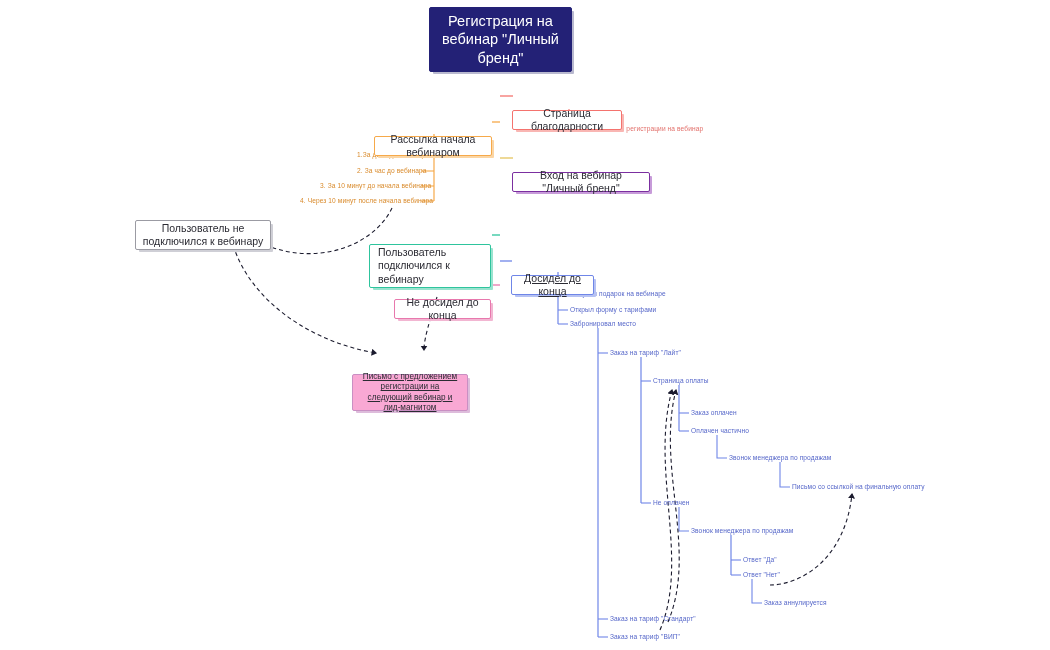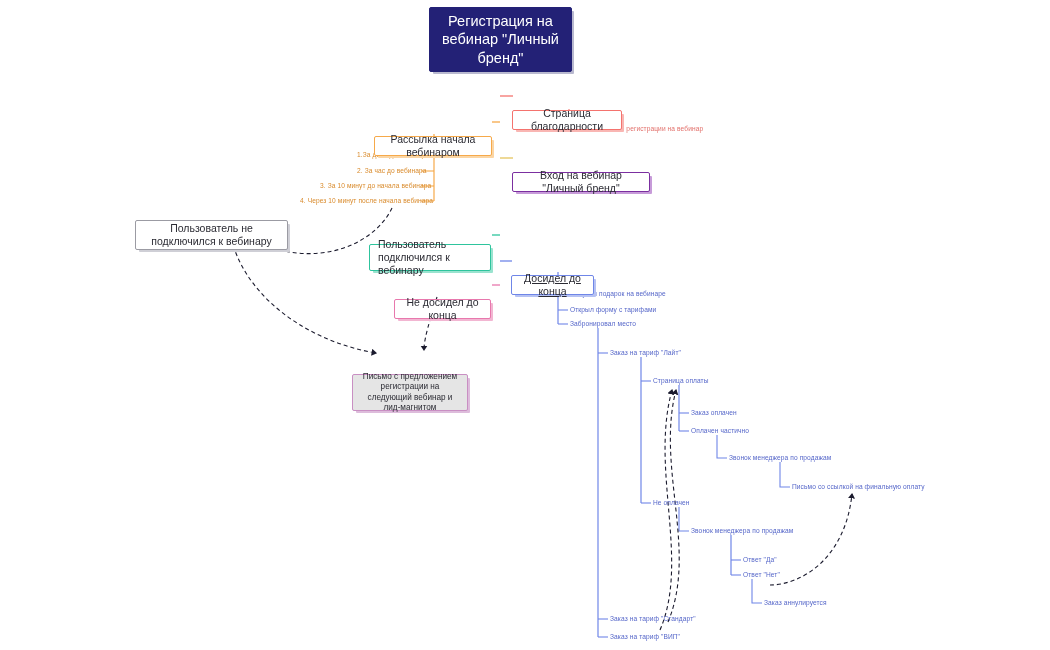--- a/index.html
+++ b/index.html
@@ -38,21 +38,21 @@
   
   .ob{border:1.4px solid #888;border-radius:2px;font-size:10.5px;margin-top:24px;}
 
   .c-red    {border-color:#f4736e;box-shadow:3px 3px 0 -1px #f9b6b3;}
   .c-orange {border-color:#f6a94a;box-shadow:3px 3px 0 -1px #fbd6a5;}
   .c-purple {border-color:#7b2fa0;box-shadow:3px 3px 0 -1px #c79bd9;}
   .c-green  {border-color:#2ec49d;box-shadow:3px 3px 0 -1px #9ae3cf;}
   .c-blue   {border-color:#6f86e8;box-shadow:3px 3px 0 -1px #b6c2f3;}
   .c-pink   {border-color:#e878ad;box-shadow:3px 3px 0 -1px #f2b6d2;text-align:center;}
   .c-gray   {border-color:#9b9ba3;box-shadow:3px 3px 0 -1px #cfcfd6;}
-  .c-lilac  {border-color:#c98fc3;background:#e5e5e5;box-shadow:3px 3px 0 -1px #ddbcdb;}
+  .c-lilac  {border-color:#c98fc3;background:#f9a8d4;box-shadow:3px 3px 0 -1px #ddbcdb;text-decoration:underline;}
 
   
   .leaf{
     position:absolute;
     font-size:6.6px;
     color:#4a5ab8;
     white-space:nowrap;
     letter-spacing:.1px;
     z-index:4;
   }
@@ -150,25 +150,25 @@
   </div>
 
   <div class="node ob c-orange" style="left:374px;top:112px;width:118px;height:20px;">
     <span class="txt">Рассылка начала вебинаром</span>
   </div>
 
   <div class="node ob c-purple" style="left:512px;top:148px;width:138px;height:20px;">
     <span class="txt">Вход на вебинар "Личный бренд"</span>
   </div>
 
-  <div class="node ob c-gray" style="left:135px;top:196px;width:153px;height:30px;">
+  <div class="node ob c-gray" style="left:135px;top:196px;width:136px;height:30px;">
     <span class="txt">Пользователь не подключился к вебинару</span>
   </div>
 
-  <div class="node ob c-green" style="left:369px;top:220px;width:122px;height:27px;">
+  <div class="node ob c-green" style="left:369px;top:220px;width:122px;height:44px;">
     <span class="txt" style="text-align:left;width:100%;padding-left:8px;">Пользователь подключился к вебинару</span>
   </div>
 
   <div class="node ob c-blue" style="left:511px;top:251px;width:83px;height:20px;text-decoration:underline;">
     <span class="txt">Досидел до конца</span>
   </div>
 
   <div class="node ob c-pink" style="left:394px;top:275px;width:97px;height:20px;">
     <span class="txt">Не досидел до конца</span>
   </div>

